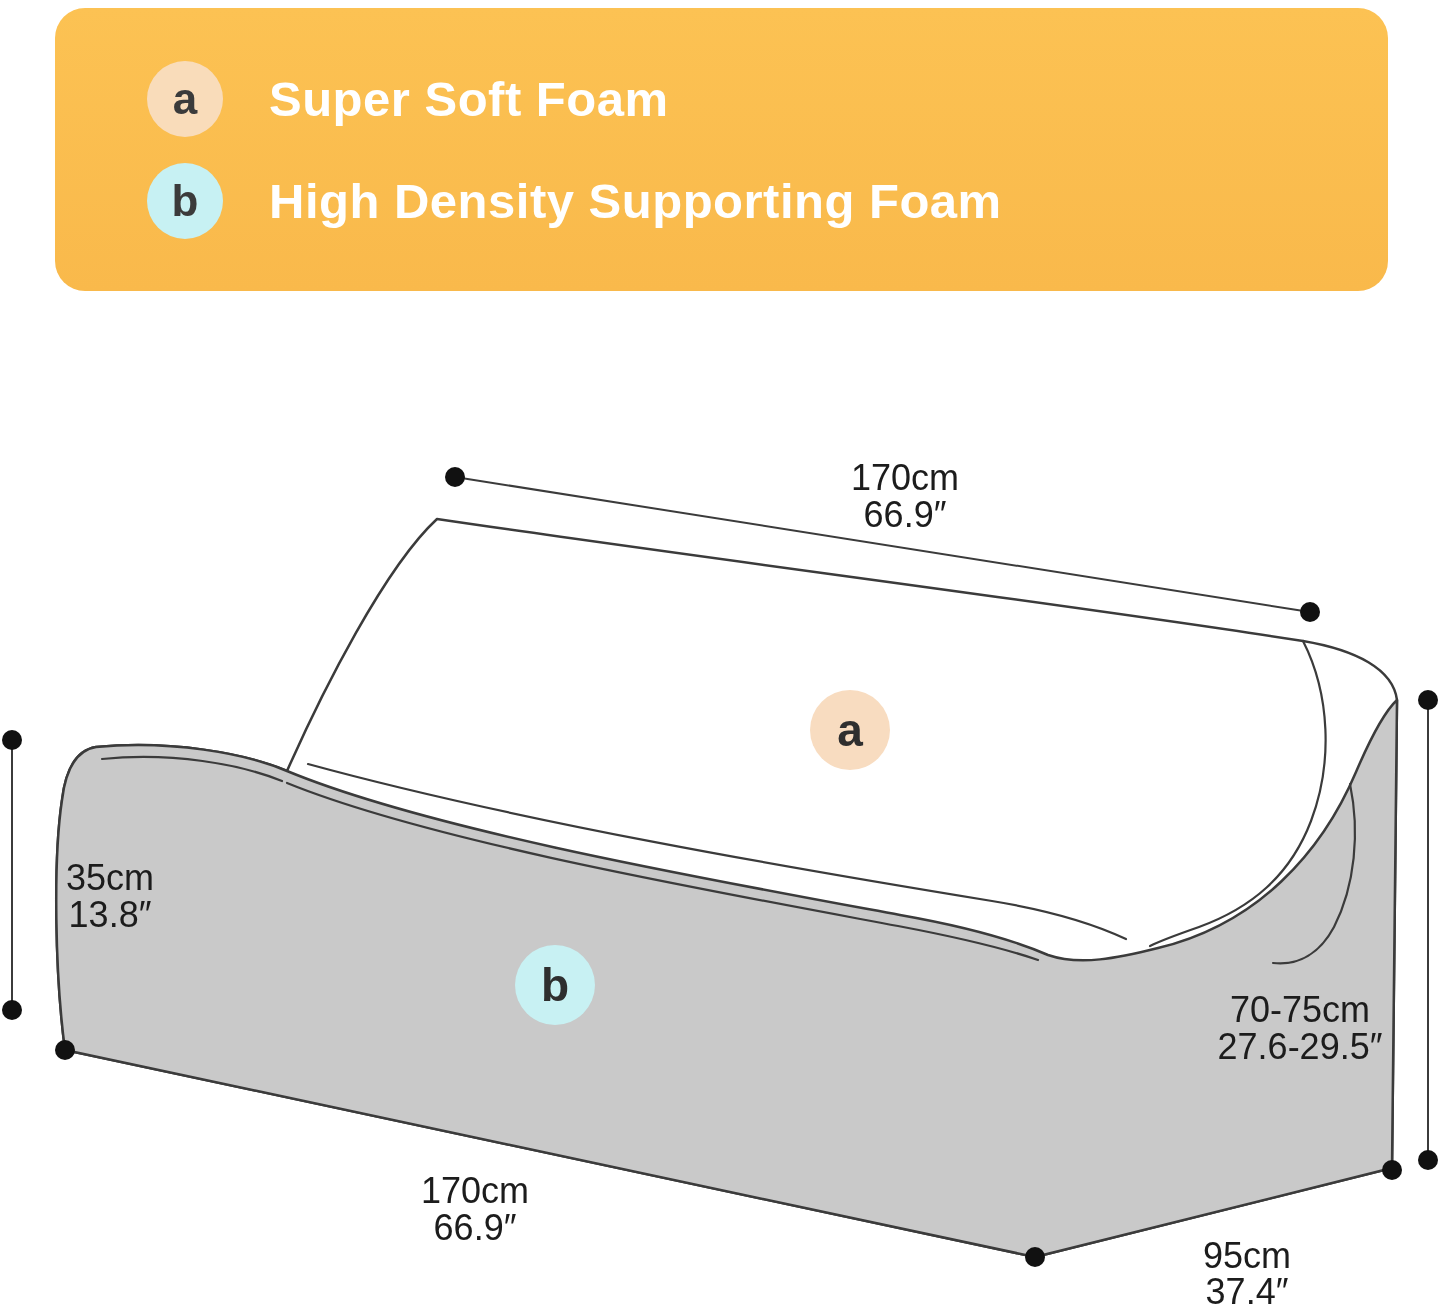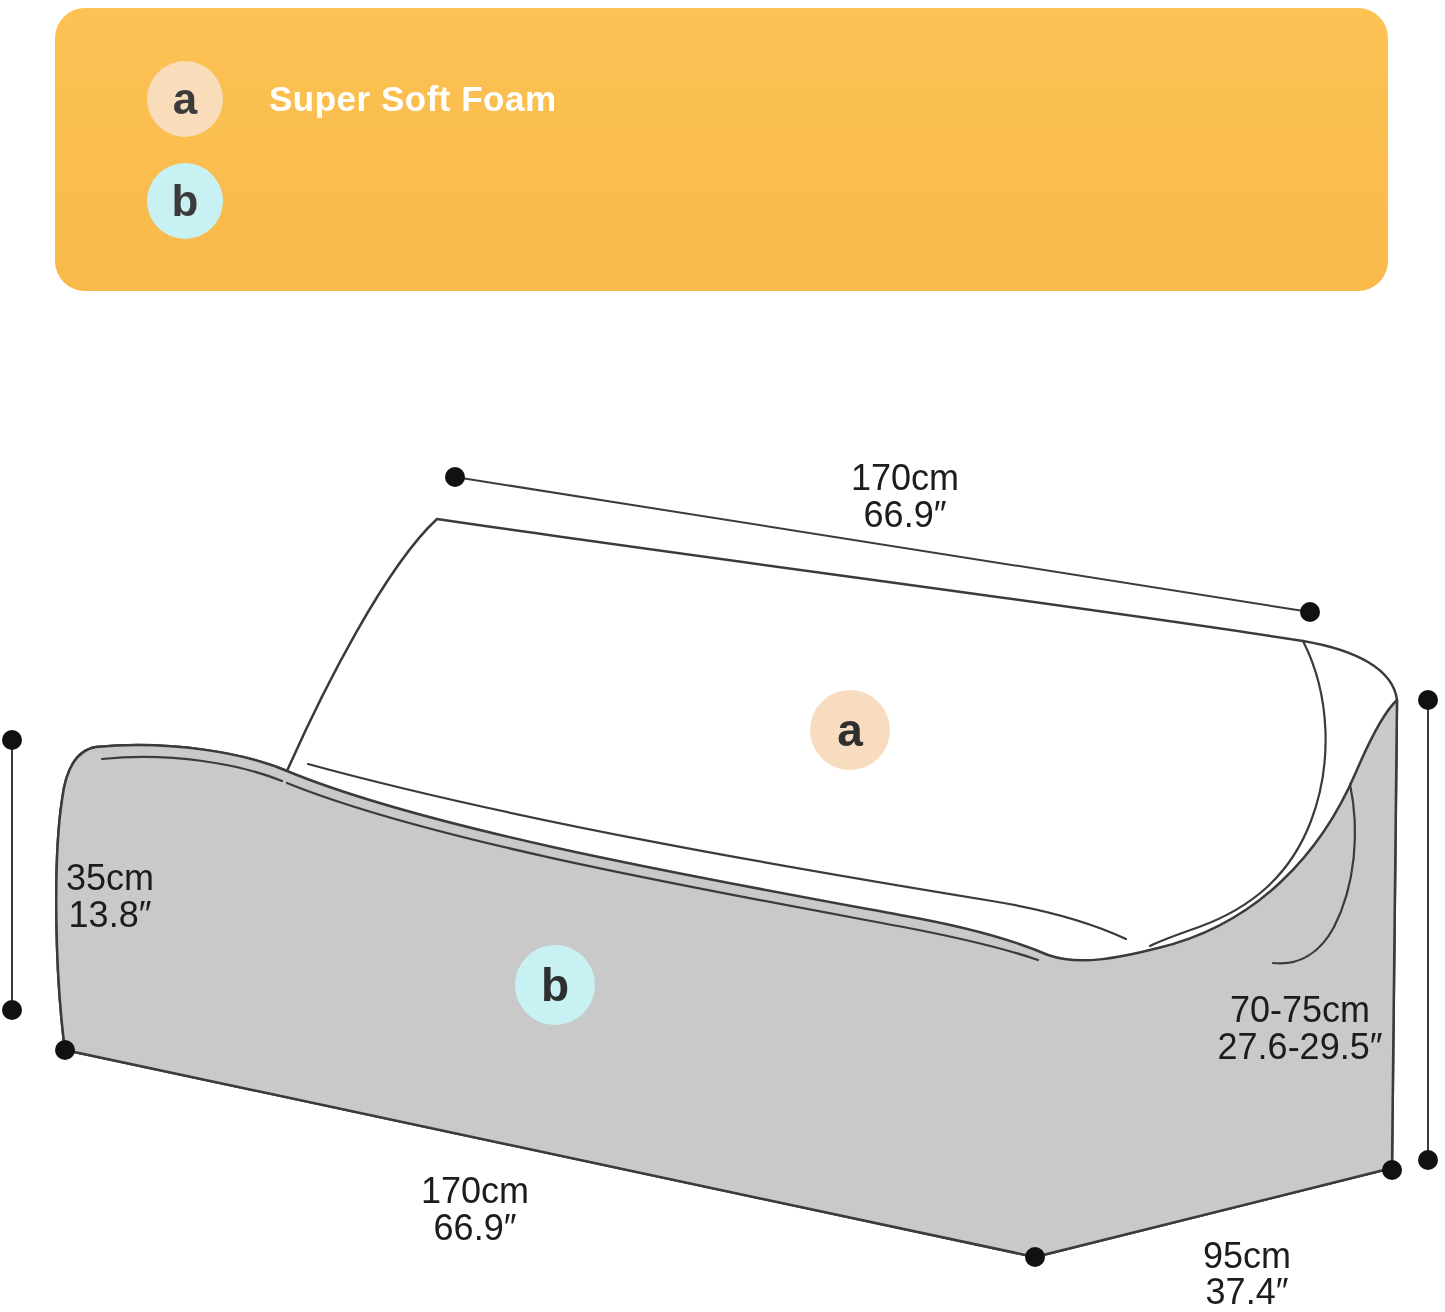--- a/index.html
+++ b/index.html
@@ -35,21 +35,21 @@
     align-items:center;
     justify-content:center;
     font-size:44px;
     font-weight:700;
     color:#3b3b3b;
     flex:0 0 auto;
   }
   .badge-a{background:#f9dcba;}
   .badge-b{background:#c7f1f3;}
   .legend-label{
-    font-size:35px;
+    font-size:49px;
     font-weight:700;
     color:#ffffff;
     letter-spacing:0.5px;
     white-space:nowrap;
   }
   .diagram-svg{
     position:absolute;
     left:0;top:0;
     width:1445px;height:1312px;
   }
@@ -71,20 +71,21 @@
 
 <div class="page">
 
   <div class="banner">
     <div class="legend-row">
       <span class="badge badge-a">a</span>
       <span class="legend-label">Super Soft Foam</span>
     </div>
     <div class="legend-row">
       <span class="badge badge-b">b</span>
+      <span class="legend-label">High Density Supporting Foam</span>
     </div>
   </div>
 
   <svg class="diagram-svg" viewBox="0 0 1445 1312">
 
     <path d="M 437 519
          C 700 558 1080 606 1303 641
          C 1356 650 1393 669 1397 700
          L 1392 1168
          L 1035 1257

